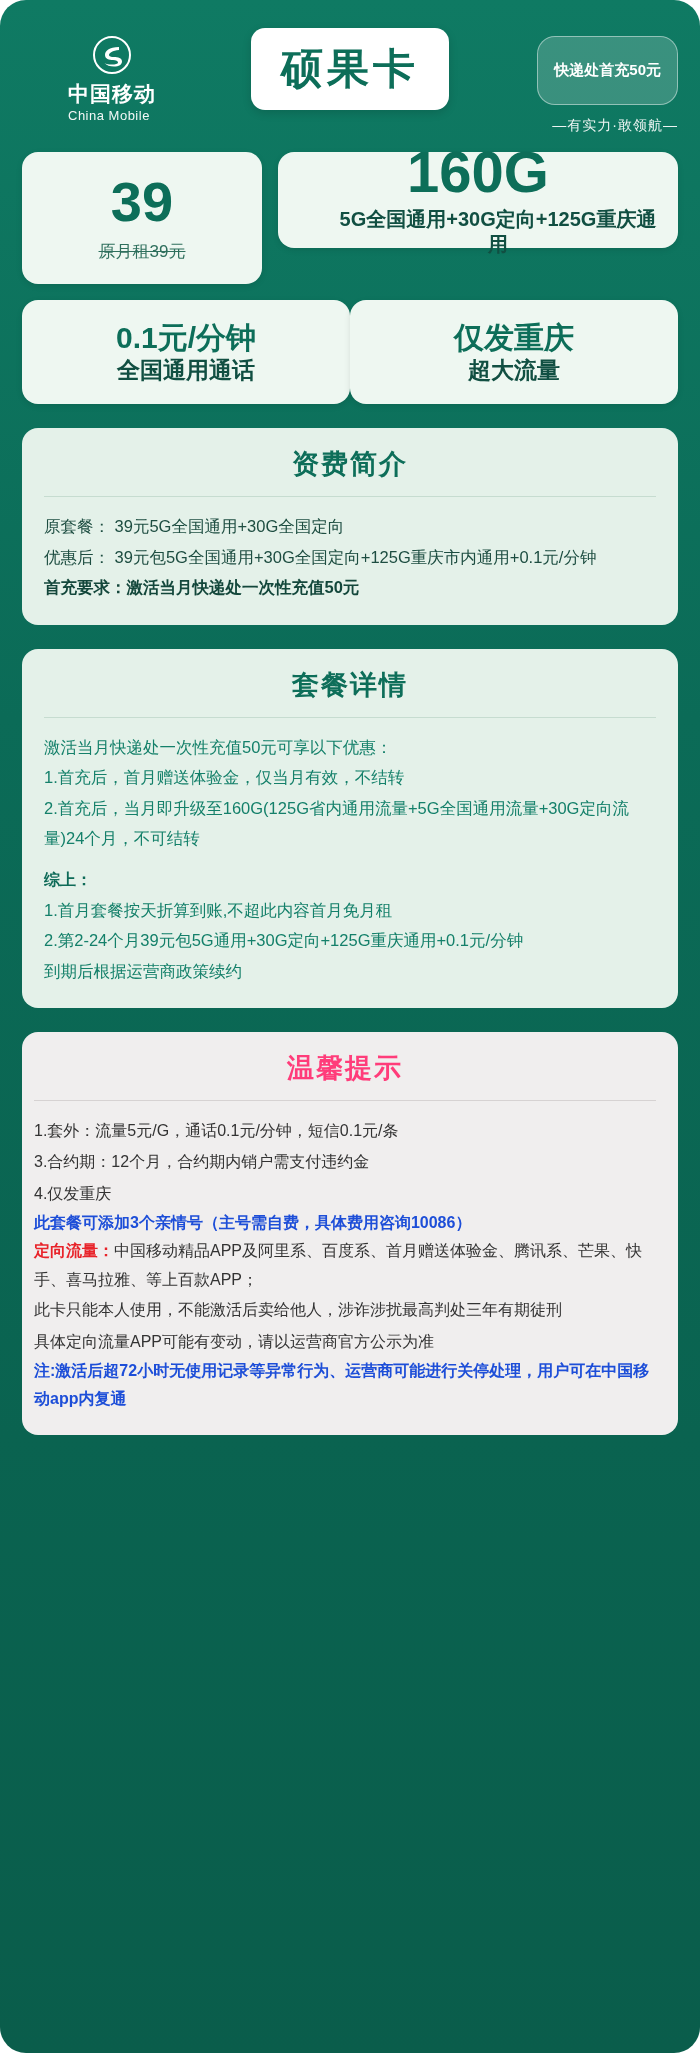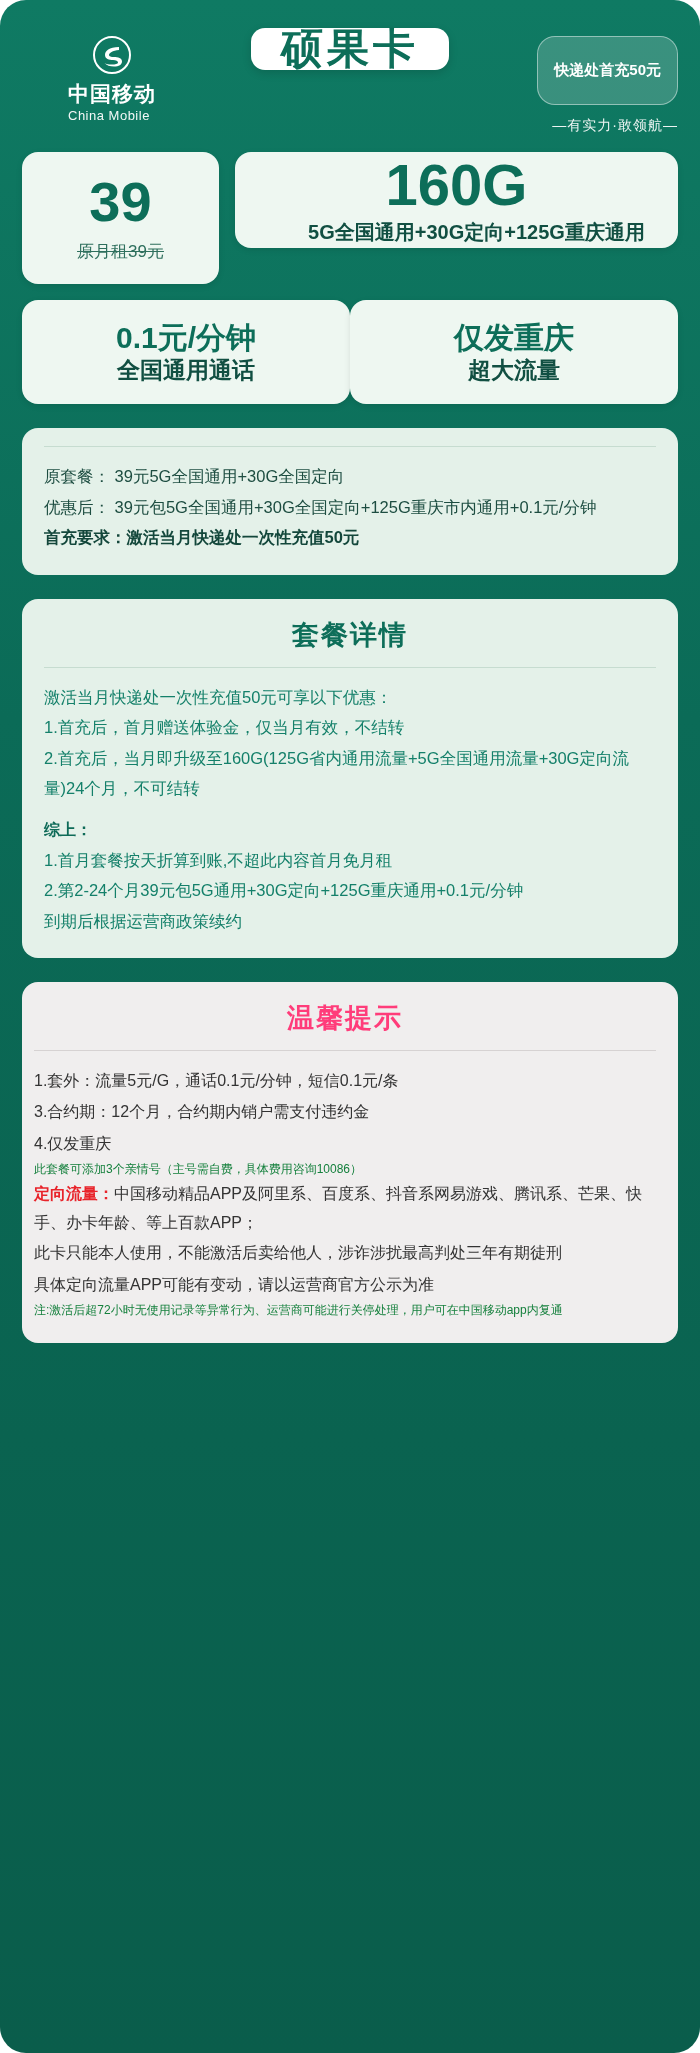--- a/index.html
+++ b/index.html
@@ -53,21 +53,21 @@
     letter-spacing: 0.5px;
     opacity: .95;
   }
   .title-pill {
     position: absolute;
     left: 50%;
     transform: translateX(-50%);
     top: 6px;
     background: #ffffff;
     border-radius: 14px;
-    padding: 0 30px;
+    padding: 20px 30px;
     box-shadow: 0 3px 10px rgba(0,0,0,.14);
   }
   .title-pill span {
     font-size: 42px;
     font-weight: bold;
     color: #0d6e59;
     letter-spacing: 4px;
     line-height: 1;
   }
   .header-right {
@@ -101,21 +101,21 @@
     display: flex;
     gap: 16px;
     margin-top: 34px;
   }
   .card-white {
     background: #eef7f1;
     border-radius: 16px;
     box-shadow: 0 2px 6px rgba(0,0,0,.10);
   }
   .price-card {
-    width: 197px;
+    width: 240px;
     height: 132px;
     display: flex;
     flex-direction: column;
     align-items: center;
     justify-content: center;
   }
   .price-num {
     font-size: 56px;
     font-weight: bold;
     color: #0d6e59;
@@ -232,23 +232,23 @@
     font-weight: bold;
     color: #0e6b58;
     margin: 16px 0 4px 0;
   }
   .line.tip {
     color: #333333;
     font-size: 16px;
     line-height: 1.95;
   }
   .line.red {
-    color: #15803d;
-    font-weight: normal;
-    font-size: 12px;
+    color: #1d4ed8;
+    font-weight: bold;
+    font-size: 16px;
     line-height: 1.75;
   }
   .kv-red-key {
     color: #e8232a;
     font-weight: bold;
   }
   .kv-body {
     color: #333333;
   }
   .line.block {
@@ -302,20 +302,21 @@
       <div class="feat-top">0.1元/分钟</div>
       <div class="feat-bottom">全国通用通话</div>
     </div>
     <div class="card-white feat-card">
       <div class="feat-top">仅发重庆</div>
       <div class="feat-bottom">超大流量</div>
     </div>
   </div>
 
   <div class="section">
+    <div class="sec-title">资费简介</div>
     <div class="divider"></div>
     <div class="line dark">原套餐： 39元5G全国通用+30G全国定向</div>
     <div class="line dark">优惠后： 39元包5G全国通用+30G全国定向+125G重庆市内通用+0.1元/分钟</div>
     <div class="line b">
       <span>首充要求：</span><span>激活当月快递处一次性充值50元</span>
     </div>
   </div>
 
   <div class="section">
     <div class="sec-title">套餐详情</div>
@@ -330,20 +331,20 @@
   </div>
 
   <div class="section tips">
     <div class="sec-title pink">温馨提示</div>
     <div class="divider gray"></div>
     <div class="line tip">1.套外：流量5元/G，通话0.1元/分钟，短信0.1元/条</div>
     <div class="line tip">3.合约期：12个月，合约期内销户需支付违约金</div>
     <div class="line tip">4.仅发重庆</div>
     <div class="line red">此套餐可添加3个亲情号（主号需自费，具体费用咨询10086）</div>
     <div class="line block">
-      <span class="kv-red-key">定向流量：</span><span class="kv-body">中国移动精品APP及阿里系、百度系、抖音系网易游戏、腾讯系、芒果、快手、办卡年龄、等上百款APP；</span>
+      <span class="kv-red-key">定向流量：</span><span class="kv-body">中国移动精品APP及阿里系、百度系、首月赠送体验金、腾讯系、芒果、快手、喜马拉雅、等上百款APP；</span>
     </div>
     <div class="line tip">此卡只能本人使用，不能激活后卖给他人，涉诈涉扰最高判处三年有期徒刑</div>
     <div class="line tip">具体定向流量APP可能有变动，请以运营商官方公示为准</div>
     <div class="line red">注:激活后超72小时无使用记录等异常行为、运营商可能进行关停处理，用户可在中国移动app内复通</div>
   </div>
 
 </div>
 
 </body></html>

